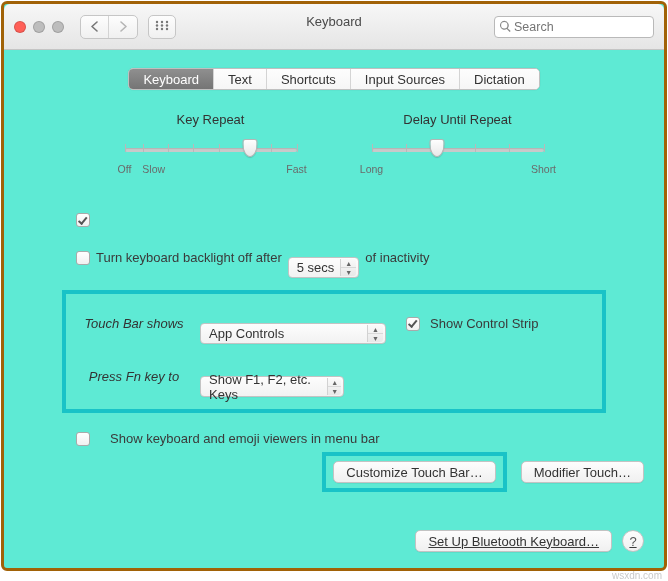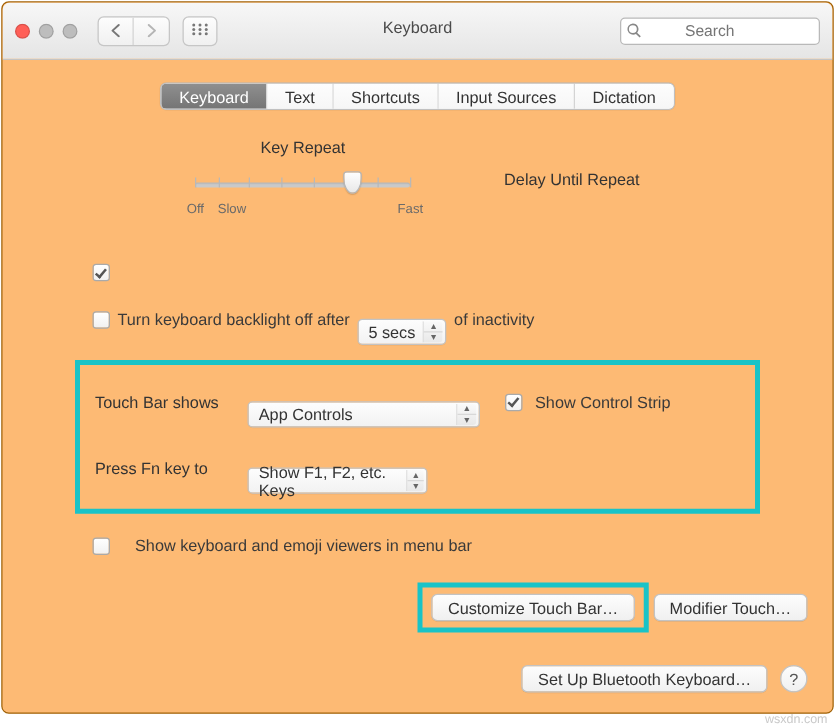--- a/index.html
+++ b/index.html
@@ -8,26 +8,26 @@
     font-family: -apple-system, "Helvetica Neue", Helvetica, Arial, sans-serif;
     font-size: 13px;
     color: #3a3a3a;
     background: #fff;
     width: 668px;
     height: 581px;
     overflow: hidden;
     position: relative;
   }
   .outer {
-    border: 1px solid #a16207;
+    border: 3px solid #a16207;
     border-radius: 6px;
     width: 666px;
     height: 570px;
     margin: 1px;
-    background: #fdba74;
+    background: #5eead4;
     display: flex;
     flex-direction: column;
   }
   .titlebar {
     height: 46px;
     background: linear-gradient(#f7f7f7, #e5e5e5);
     border-bottom: 1px solid #c4c4c4;
     display: flex;
     align-items: center;
     padding: 0 10px;
@@ -65,21 +65,21 @@
   .grid-icon { font-size: 13px; line-height: 1; letter-spacing: -1px;}
   .title {
     position:absolute; left:0; right:0; text-align:center;
     font-size:13px; color:#4a4a4a; pointer-events:none; top:14px;
   }
   .search {
     margin-left:auto;
     display:flex; align-items:center;
     width:160px; height:22px;
     border:1px solid #b9b9b9; border-radius:4px;
-    background:#fff; padding:0 4px;gap:32px;
+    background:#fff; padding:0 4px;
   }
   .search svg { width:13px; height:13px; fill:#888; flex-shrink:0; }
   .search input {
     border:none; outline:none; font-size:12.5px; color:#9a9a9a;
     width:100%; background:transparent; padding-left:2px;
   }
   .content {
     flex:1; padding: 18px 20px 14px;
     display:flex; flex-direction:column;
     position: relative;
@@ -166,39 +166,39 @@
     font-size:7px; color:#666; line-height:1;
   }
   .popup .stepper div:first-child { border-bottom:1px solid #d8d8d8; }
   .highlight-box {
     border: 4px solid #19C3C7;
     padding: 9px 12px 12px;
     margin: 12px 38px 0 38px;
     display:flex; flex-direction:column; gap:12px;
   }
   .hb-row { display:flex; align-items:center; gap:10px; }
-  .hb-label { width:112px; text-align:left; font-size:13px; color:#333; }
+  .hb-label { width:112px; text-align:center; font-size:13px; color:#333;font-style:italic; }
   .show-menu { margin: 18px 0 0 52px; display:flex; align-items:center; gap:20px;}
   .bottom-row1 {
-    position:absolute; bottom:64px; right:20px;
-    display:flex; align-items:center; gap:4px;
+    position:absolute; bottom:76px; right:20px;
+    display:flex; align-items:center; gap:14px;
   }
   .highlight-btn {
     border:4px solid #19C3C7; padding:5px 7px;
   }
   .mac-btn {
     height:22px; border:1px solid #c3c3c3; border-radius:5px;
     background:linear-gradient(#fdfdfd,#f0f0f0);
     padding: 0 12px; font-size:13px; color:#333;
     box-shadow: 0 0.5px 0.5px rgba(0,0,0,.1);
     display:inline-flex;align-items:center;
   }
   .bottom-row2 {
     position:absolute; bottom:16px; right:20px;
-    display:flex; align-items:center; gap:10px;
+    display:flex; align-items:center; gap:10px;text-decoration:underline;
   }
   .help-btn {
     width:22px; height:22px; border-radius:50%;
     border:1px solid #c3c3c3;
     background:linear-gradient(#fdfdfd,#f0f0f0);
     display:inline-flex;align-items:center;justify-content:center;
     font-size:13px; color:#555;
   }
   .watermark {
     position:absolute; bottom:0px; right:6px;
@@ -278,20 +278,36 @@
           </div>
           <div class="slider-labels" style="height:14px">
             <span style="left:0%">Off</span>
             <span style="left:17%">Slow</span>
             <span style="left:100%">Fast</span>
           </div>
         </div>
       </div>
       <div class="slider-block">
         <div class="slider-title">Delay Until Repeat</div>
+        <div class="slider-wrap">
+          <div class="slider">
+            <div class="track"></div>
+            <div class="tick" style="left:0%"></div>
+              <div class="tick" style="left:20%"></div>
+            <div class="tick" style="left:40%"></div>
+              <div class="tick" style="left:60%"></div>
+            <div class="tick" style="left:80%"></div>
+              <div class="tick" style="left:100%"></div>
+            <div class="thumb" style="left:38%"></div>
+          </div>
+          <div class="slider-labels" style="height:14px">
+            <span style="left:0%">Long</span>
+            <span style="left:100%">Short</span>
+          </div>
+        </div>
       </div>
     </div>
 
     <div class="checks">
       <div class="check-row">
         <span class="chk checked"></span>
       </div>
       <div class="check-row">
         <span class="chk"></span>
         <span>Turn keyboard backlight off after</span>

